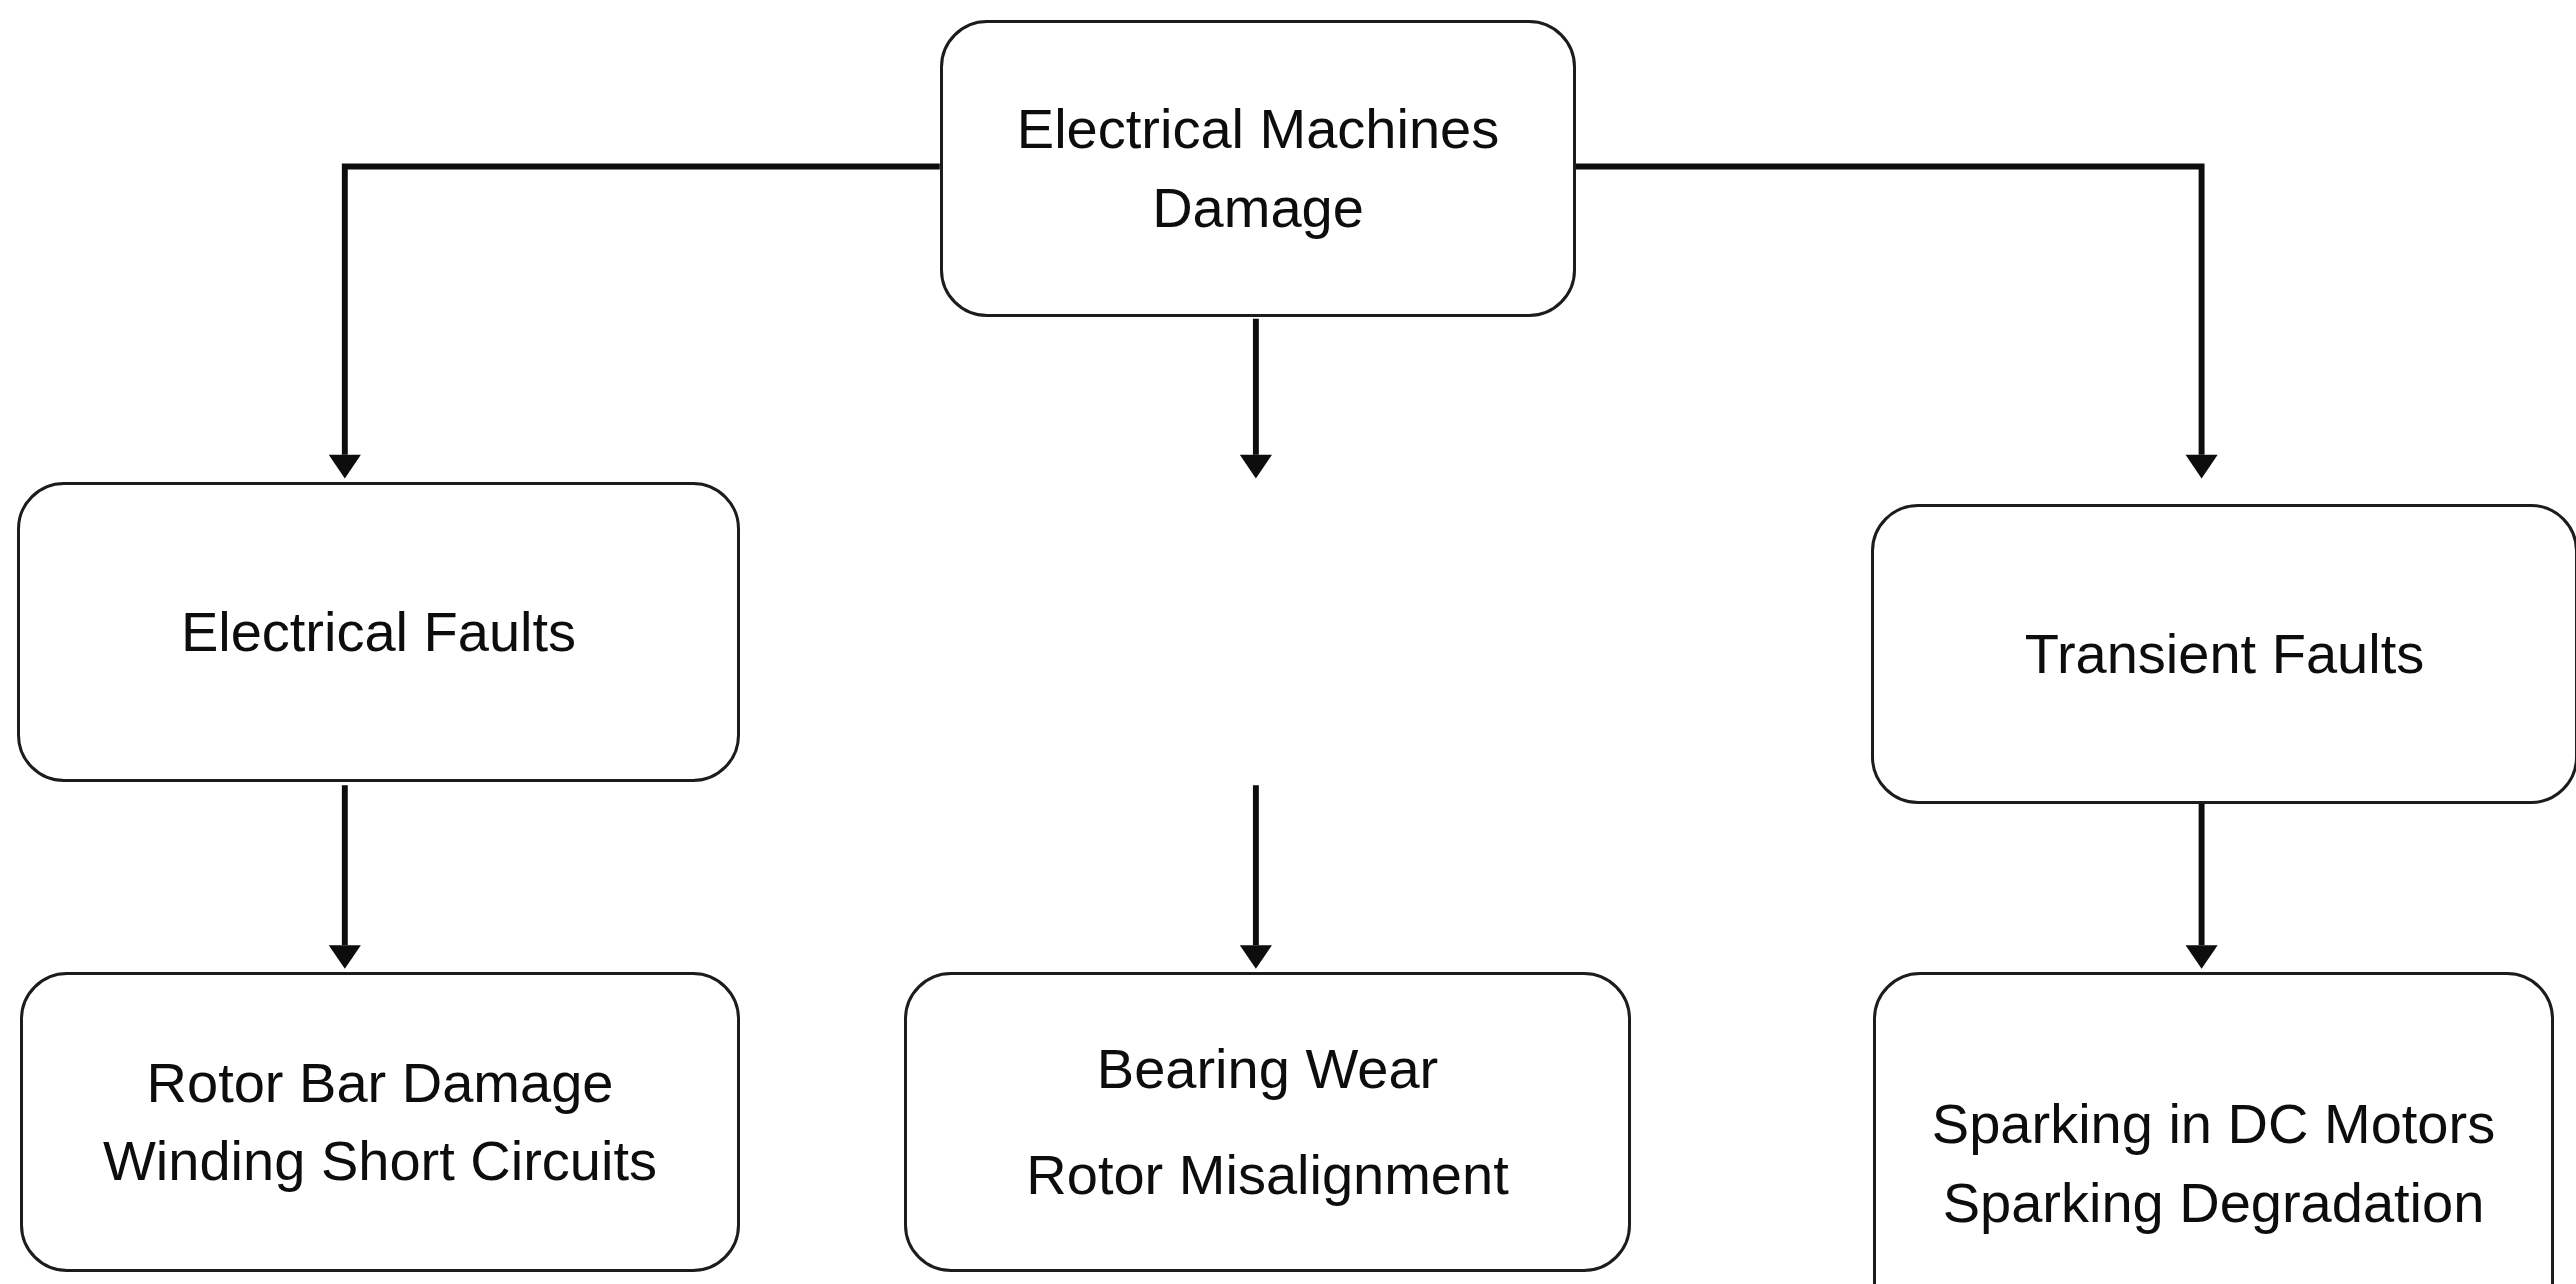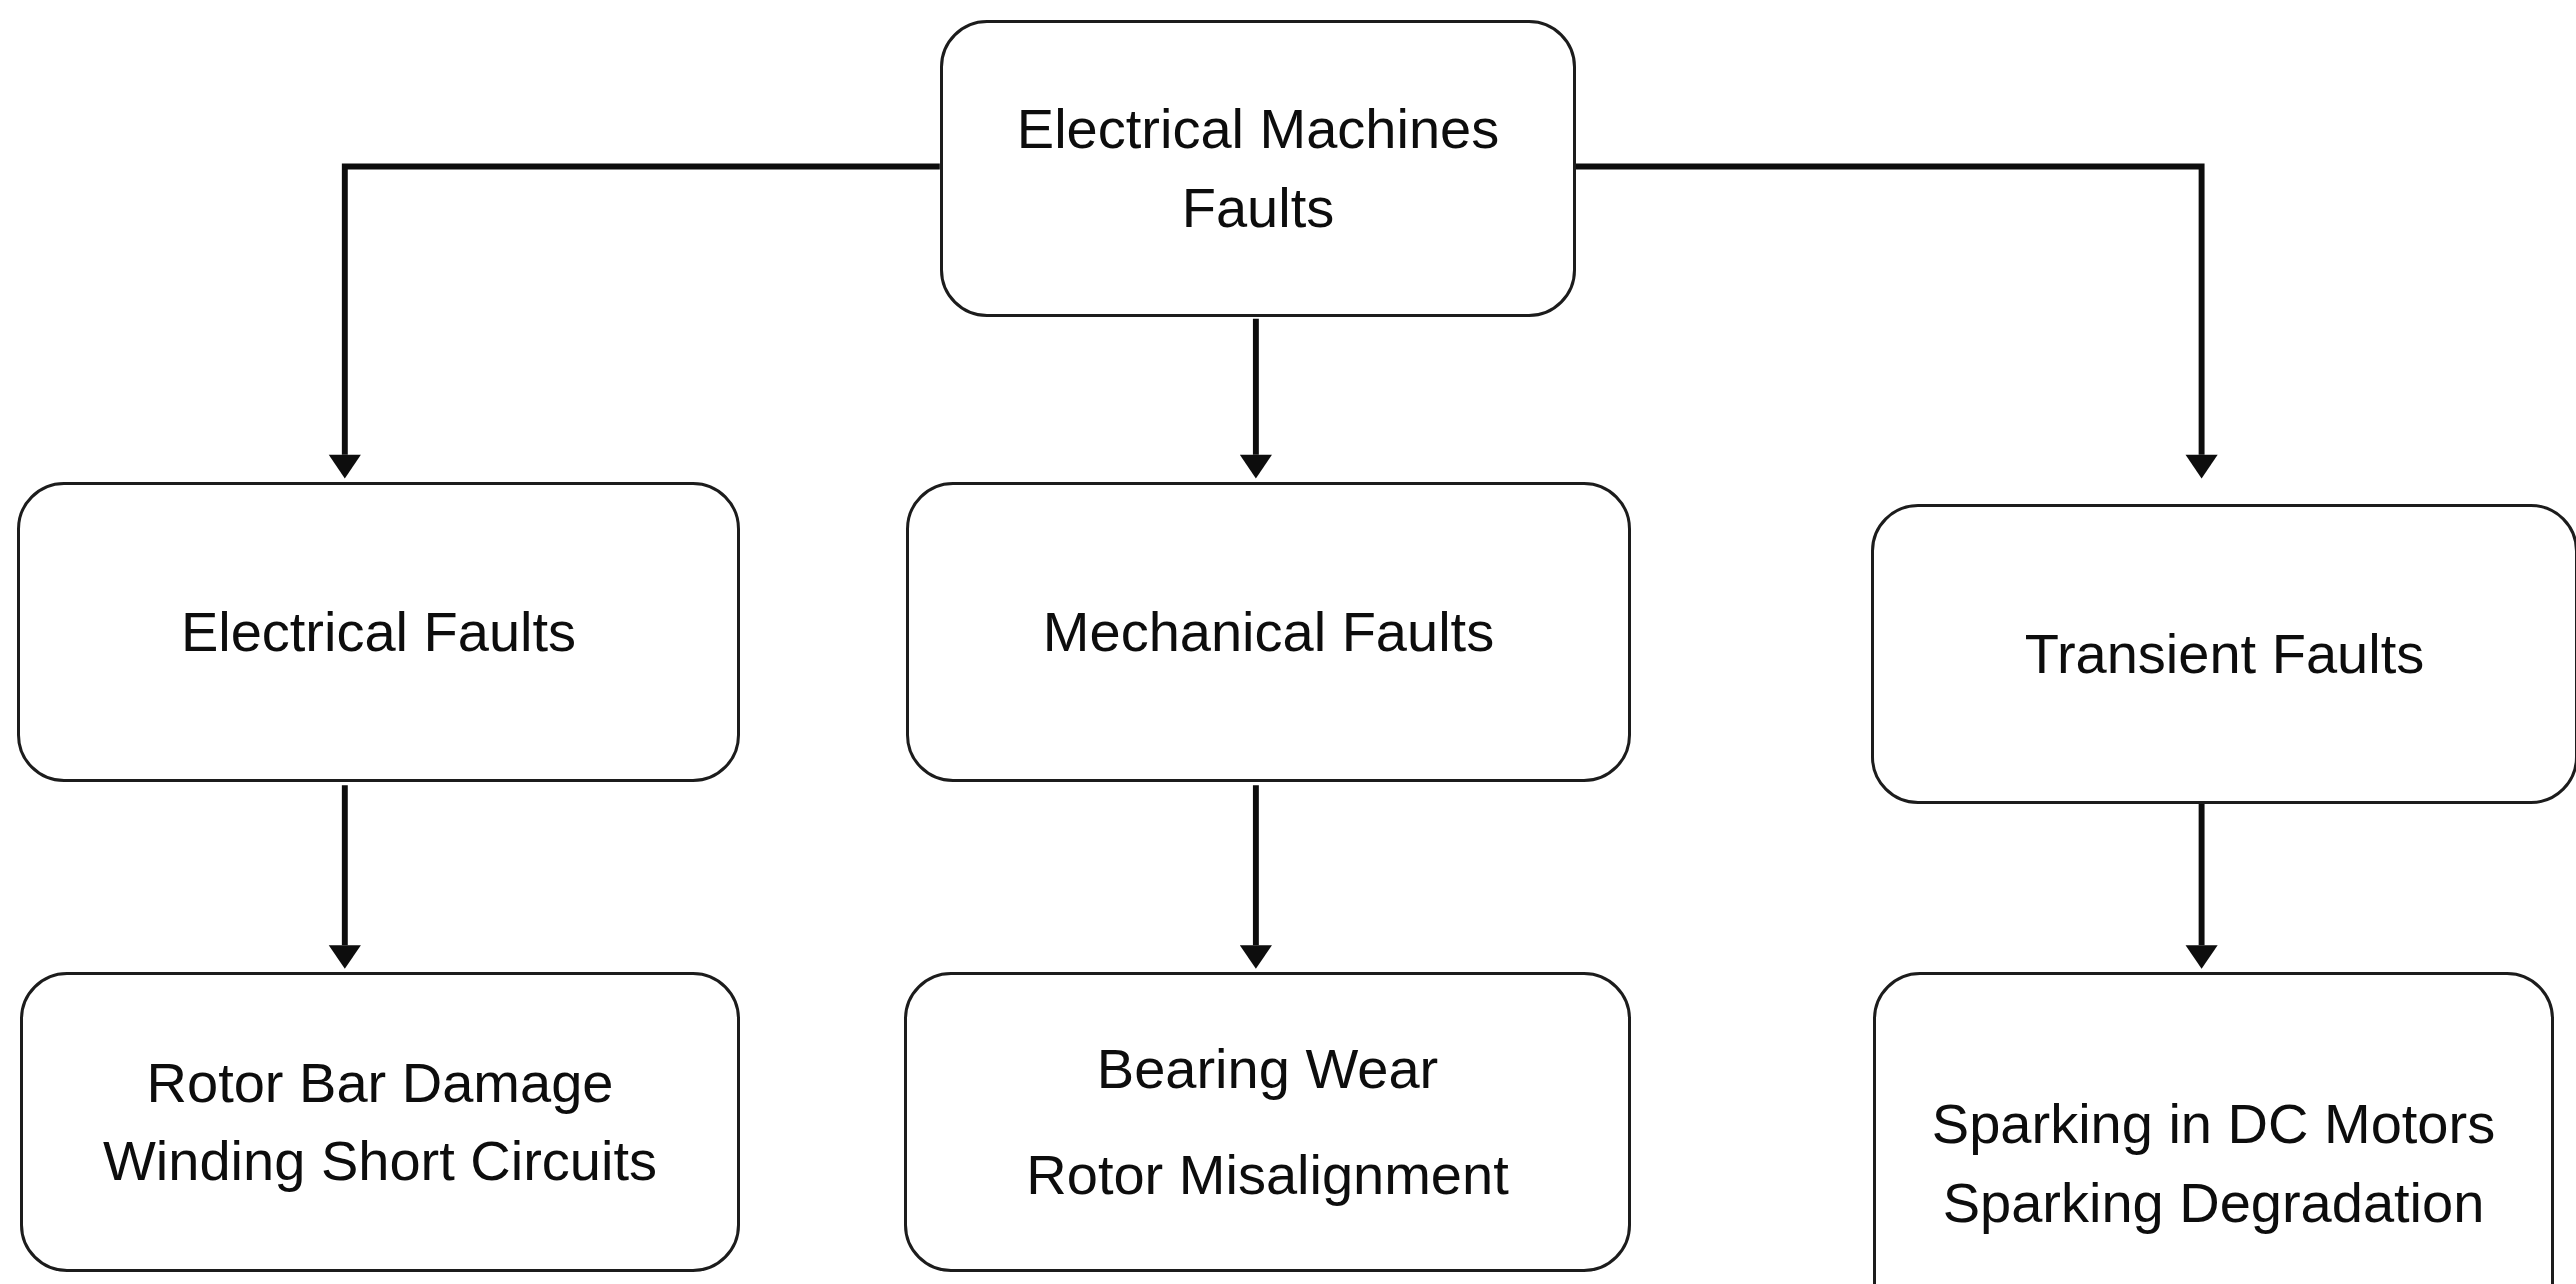--- a/index.html
+++ b/index.html
@@ -77,30 +77,27 @@
       <polygon class="c-head" points="1467,1118 1505,1118 1486,1146"></polygon>
     </g>
     <g>
       <polyline class="c-line" points="2605,929 2605,1118"></polyline>
       <polygon class="c-head" points="2586,1118 2624,1118 2605,1146"></polygon>
     </g>
   </svg>
 
   <div class="node" style="left:940px; top:20px; width:636px; height:297px;align-items:center;">
     <span class="line">Electrical Machines</span>
-    <span class="line">Faults</span>
+    <span class="line">Damage</span>
   </div>
 
   <div class="node" style="left:17px; top:482px; width:723px; height:300px;">
     <span class="line">Electrical Faults</span>
   </div>
 
-  <div class="node" style="left:906px; top:482px; width:725px; height:300px;">
-    <span class="line">Mechanical Faults</span>
-  </div>
 
   <div class="node" style="left:1871px; top:482px; width:707px; height:300px;margin-top:22px;">
     <span class="line">Transient Faults</span>
   </div>
 
   <div class="node" style="left:20px; top:972px; width:720px; height:300px;">
     <span class="line">Rotor Bar Damage</span>
     <span class="line">Winding Short Circuits</span>
   </div>
 

